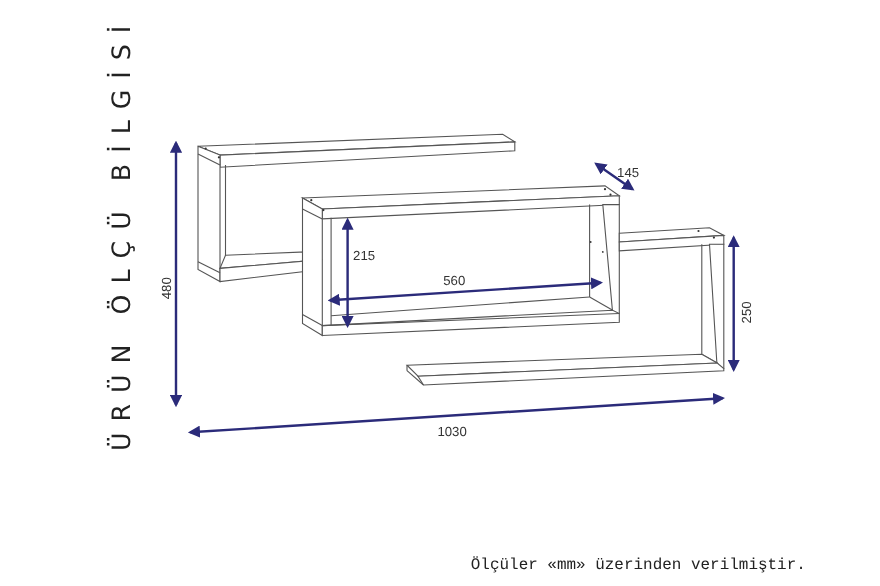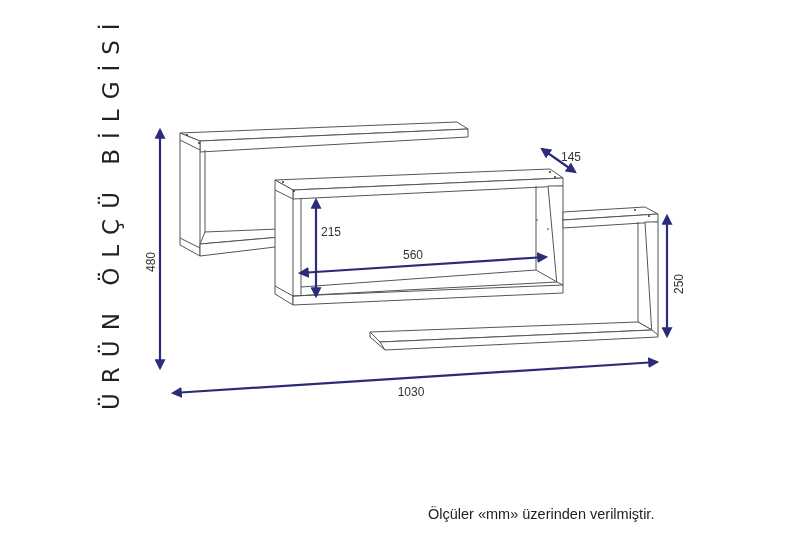--- a/index.html
+++ b/index.html
@@ -16,21 +16,21 @@
       white-space: nowrap;
       line-height: 1;
     }
     svg { position: absolute; left: 0; top: 0; }
     .edge { fill: none; stroke: #555; stroke-width: 1; }
     .face { fill: #ffffff; stroke: #555; stroke-width: 1; }
     .dim { stroke: #2b2b7a; stroke-width: 2.2; fill: none; }
     .dim-label { font-family: "Liberation Sans", sans-serif; font-size: 12px; fill: #333; }
     .footer-note {
       position: absolute; left: 428px; top: 506px;
-      font-family: Liberation Sans, sans-serif; font-size: 14.5px; color: #222;
+      font-family: Liberation Mono, monospace; font-size: 14.5px; color: #222;
       white-space: nowrap;
     }
   </style>
 </head>
 <body>
 
 <div class="vertical-title">ÜRÜN ÖLÇÜ BİLGİSİ</div>
 
 <svg width="800" height="533" viewBox="0 0 800 533">
   <defs>

